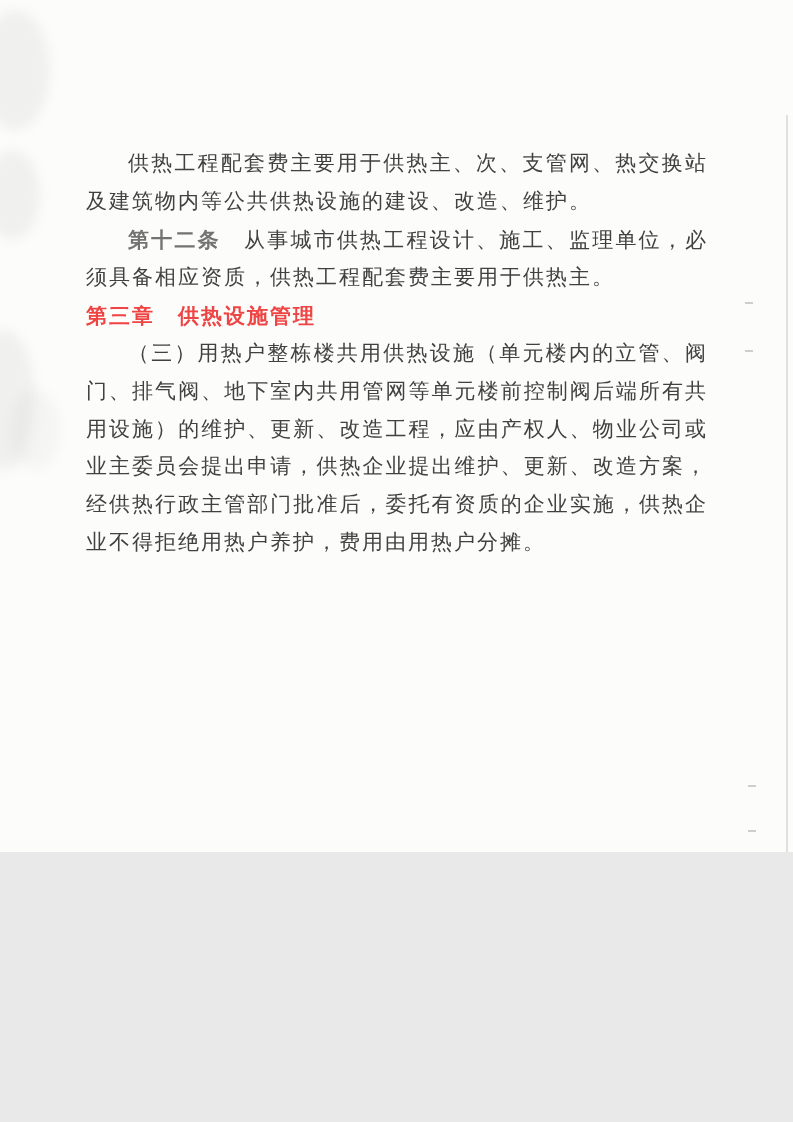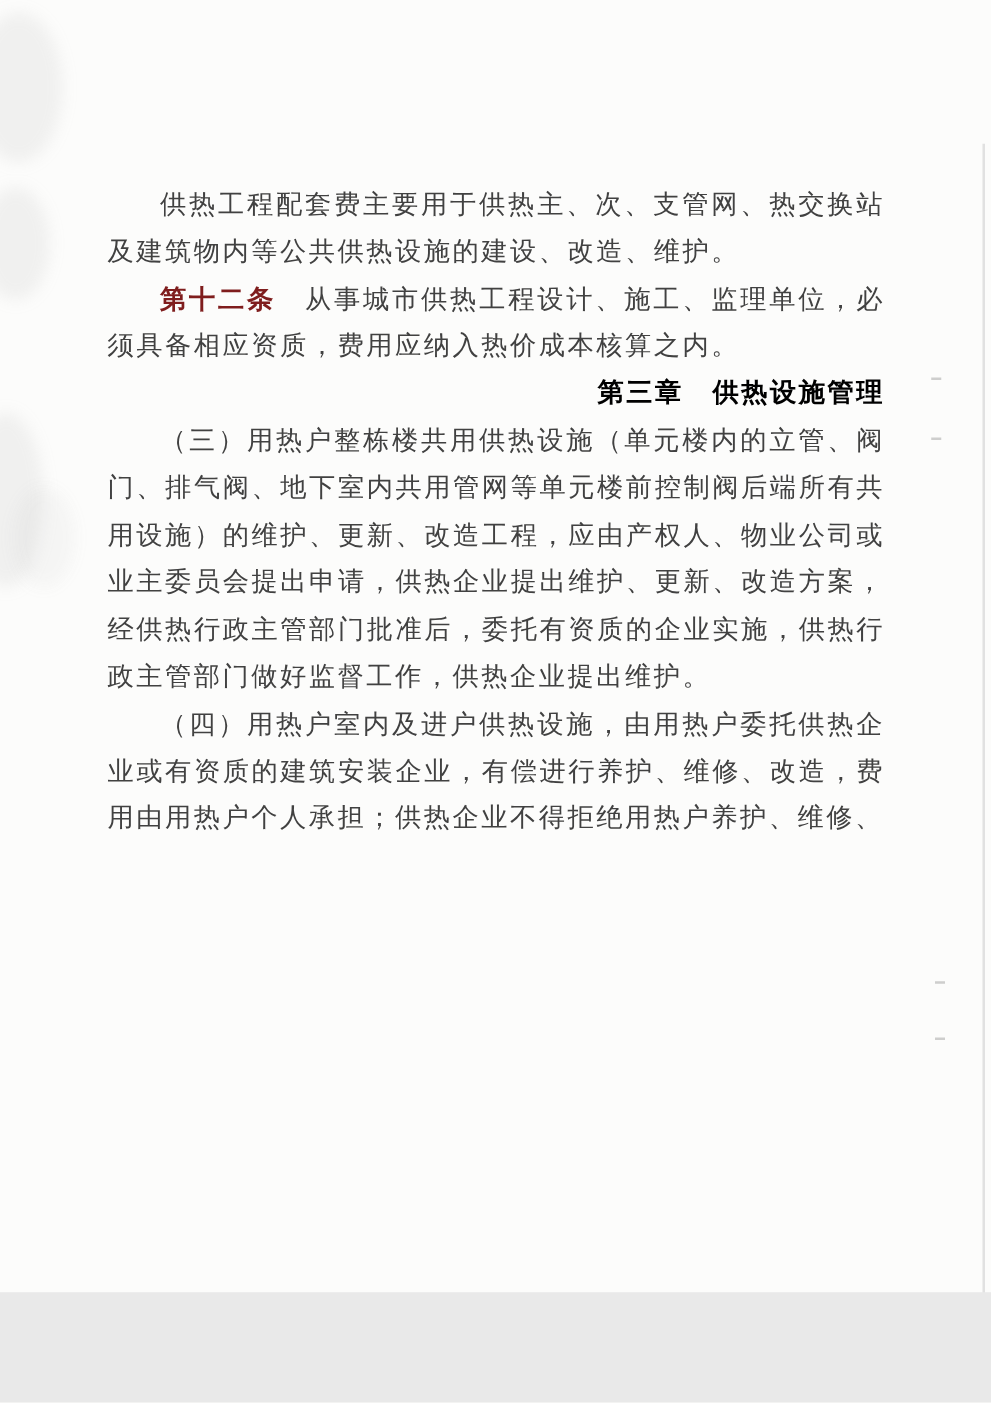--- a/index.html
+++ b/index.html
@@ -3,21 +3,21 @@
 <meta charset="utf-8">
 <style>
   html, body {
     margin: 0;
     padding: 0;
     background: #e9e9e9;
   }
   .page {
     position: relative;
     width: 793px;
-    height: 1034px;
+    height: 852px;
     background: #fcfcfb;
     overflow: hidden;
     font-family: "Liberation Serif", "DejaVu Serif", serif;
   }
   
   .content {
     position: absolute;
     left: 86px;
     top: 145px;
     width: 622px;
@@ -27,28 +27,28 @@
     color: #414141;
     text-align: justify;
   }
   .content p {
     margin: 0;
     text-indent: 2em;
   }
   .lead {
     font-weight: 700;
     font-family: "Liberation Sans", "DejaVu Sans", sans-serif;
-    color: #7f1d1d;
+    color: #737373;
   }
   .chapter {
     text-indent: 0 !important;
-    text-align: right;
+    text-align: left;
     font-weight: 700;
     font-family: "Liberation Sans", "DejaVu Sans", sans-serif;
-    color: #000000;
+    color: #ef4444;
   }
   .pageno {
     position: absolute;
     left: 124px;
     top: 1034px;
     font-size: 19px;
     letter-spacing: 3px;
     color: #555555;
     font-family: "Liberation Serif", "DejaVu Serif", serif;
   }
@@ -107,29 +107,28 @@
   <div class="speck k1"></div>
   <div class="speck k2"></div>
   <div class="speck k3"></div>
   <div class="speck k4"></div>
 
   <div class="content">
 
     <p>供热工程配套费主要用于供热主、次、支管网、热交换站及建筑物内等公共供热设施的建设、改造、维护。</p>
 
     <p>
-      <span class="lead">第十二条</span><span>　从事城市供热工程设计、施工、监理单位，必须具备相应资质，费用应纳入热价成本核算之内。</span>
+      <span class="lead">第十二条</span><span>　从事城市供热工程设计、施工、监理单位，必须具备相应资质，供热工程配套费主要用于供热主。</span>
     </p>
 
     <p class="chapter">第三章　供热设施管理</p>
 
 
 
 
-    <p>（三）用热户整栋楼共用供热设施（单元楼内的立管、阀门、排气阀、地下室内共用管网等单元楼前控制阀后端所有共用设施）的维护、更新、改造工程，应由产权人、物业公司或业主委员会提出申请，供热企业提出维护、更新、改造方案，经供热行政主管部门批准后，委托有资质的企业实施，供热行政主管部门做好监督工作，供热企业提出维护。</p>
+    <p>（三）用热户整栋楼共用供热设施（单元楼内的立管、阀门、排气阀、地下室内共用管网等单元楼前控制阀后端所有共用设施）的维护、更新、改造工程，应由产权人、物业公司或业主委员会提出申请，供热企业提出维护、更新、改造方案，经供热行政主管部门批准后，委托有资质的企业实施，供热企业不得拒绝用热户养护，费用由用热户分摊。</p>
 
-    <p>（四）用热户室内及进户供热设施，由用热户委托供热企业或有资质的建筑安装企业，有偿进行养护、维修、改造，费用由用热户个人承担；供热企业不得拒绝用热户养护、维修、</p>
 
   </div>
 
   <div class="pageno">— 6 —</div>
 
 </div>
 
 </body></html>

